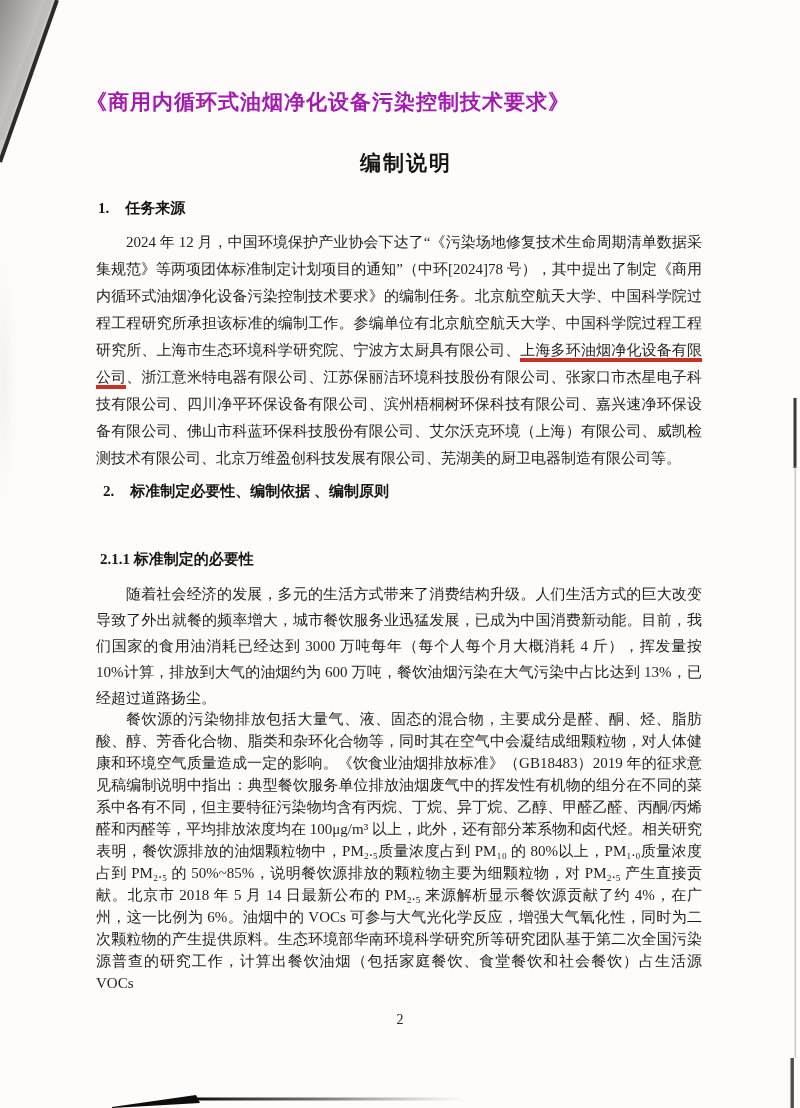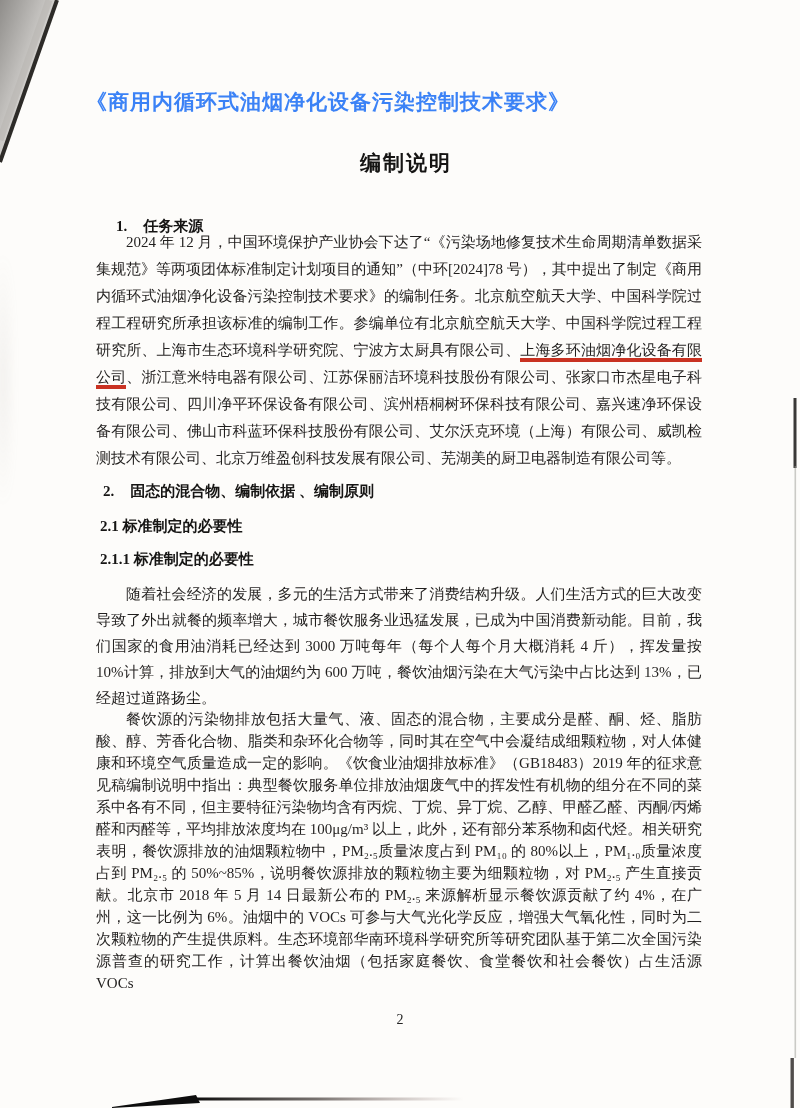--- a/index.html
+++ b/index.html
@@ -19,38 +19,38 @@
   .left-smudge {
     position:absolute; left:-6px; top:245px; width:18px; height:270px;
     background:radial-gradient(closest-side,#9a9691,transparent);
     filter:blur(6px); opacity:.16; z-index:4;
   }
   .content { position:absolute; left:0; top:0; width:800px; height:1108px; z-index:2; }
   .doc-title {
     position:absolute; top:88px; left:0; width:656px;
     margin:0; text-align:center;
     font-size:21px; font-weight:bold; letter-spacing:1px;
-    color:#3b82f6;
+    color:#a21caf;
   }
   .doc-subtitle {
     position:absolute; top:149px; left:6px; width:800px;
     margin:0; text-align:center;
     font-size:21px; font-weight:bold; letter-spacing:2px;
     color:#151413;
   }
   .h-lvl1 {
     position:absolute; left:114px; width:600px; margin:0;
     font-size:15px; font-weight:bold; color:#161514;
   }
   .h-lvl1 .h-num { display:inline-block; margin-right:16px; }
   .h-lvl2 {
     position:absolute; left:100px; width:606px; margin:0;
     font-size:15px; font-weight:bold; color:#161514;
   }
-  .h-s1 { top:199px; left:116px;margin-top:18px; }
+  .h-s1 { top:199px; left:98px; }
   .h-s2 { top:482px; left:103px; }
   .h-s21 { top:517px; }
   .h-s211 { top:550px; }
   .para {
     position:absolute; left:96px; width:606px; margin:0;
     font-size:15px; text-align:justify; text-indent:2em;
     color:#211f1e;
   }
   .p1 { top:229px; line-height:27px; }
   .p2 { top:581px; line-height:26px; }
@@ -72,23 +72,22 @@
   <div class="content">
 
     <h1 class="doc-title">《商用内循环式油烟净化设备污染控制技术要求》</h1>
 
     <h2 class="doc-subtitle">编制说明</h2>
 
     <h3 class="h-lvl1 h-s1"><span class="h-num">1.</span><span>任务来源</span></h3>
 
     <p class="para p1"><span>2024 年 12 月，中国环境保护产业协会下达了“《污染场地修复技术生命周期清单数据采集规范》等两项团体标准制定计划项目的通知”（中环[2024]78 号），其中提出了制定《商用内循环式油烟净化设备污染控制技术要求》的编制任务。北京航空航天大学、中国科学院过程工程研究所承担该标准的编制工作。参编单位有北京航空航天大学、中国科学院过程工程研究所、上海市生态环境科学研究院、宁波方太厨具有限公司、</span><span class="red-underline">上海多环油烟净化设备有限公司</span><span>、浙江意米特电器有限公司、江苏保丽洁环境科技股份有限公司、张家口市杰星电子科技有限公司、四川净平环保设备有限公司、滨州梧桐树环保科技有限公司、嘉兴速净环保设备有限公司、佛山市科蓝环保科技股份有限公司、艾尔沃克环境（上海）有限公司、威凯检测技术有限公司、北京万维盈创科技发展有限公司、芜湖美的厨卫电器制造有限公司等。</span></p>
 
-    <h3 class="h-lvl1 h-s2"><span class="h-num">2.</span><span>固态的混合物、编制依据 、编制原则</span></h3>
+    <h3 class="h-lvl1 h-s2"><span class="h-num">2.</span><span>标准制定必要性、编制依据 、编制原则</span></h3>
 
-    <h4 class="h-lvl2 h-s21">2.1 标准制定的必要性</h4>
 
     <h4 class="h-lvl2 h-s211">2.1.1 标准制定的必要性</h4>
 
     <p class="para p2">随着社会经济的发展，多元的生活方式带来了消费结构升级。人们生活方式的巨大改变导致了外出就餐的频率增大，城市餐饮服务业迅猛发展，已成为中国消费新动能。目前，我们国家的食用油消耗已经达到 3000 万吨每年（每个人每个月大概消耗 4 斤），挥发量按 10%计算，排放到大气的油烟约为 600 万吨，餐饮油烟污染在大气污染中占比达到 13%，已经超过道路扬尘。</p>
 
     <p class="para p3">餐饮源的污染物排放包括大量气、液、固态的混合物，主要成分是醛、酮、烃、脂肪酸、醇、芳香化合物、脂类和杂环化合物等，同时其在空气中会凝结成细颗粒物，对人体健康和环境空气质量造成一定的影响。《饮食业油烟排放标准》（GB18483）2019 年的征求意见稿编制说明中指出：典型餐饮服务单位排放油烟废气中的挥发性有机物的组分在不同的菜系中各有不同，但主要特征污染物均含有丙烷、丁烷、异丁烷、乙醇、甲醛乙醛、丙酮/丙烯醛和丙醛等，平均排放浓度均在 100μg/m³ 以上，此外，还有部分苯系物和卤代烃。相关研究表明，餐饮源排放的油烟颗粒物中，PM₂.₅质量浓度占到 PM₁₀ 的 80%以上，PM₁.₀质量浓度占到 PM₂.₅ 的 50%~85%，说明餐饮源排放的颗粒物主要为细颗粒物，对 PM₂.₅ 产生直接贡献。北京市 2018 年 5 月 14 日最新公布的 PM₂.₅ 来源解析显示餐饮源贡献了约 4%，在广州，这一比例为 6%。油烟中的 VOCs 可参与大气光化学反应，增强大气氧化性，同时为二次颗粒物的产生提供原料。生态环境部华南环境科学研究所等研究团队基于第二次全国污染源普查的研究工作，计算出餐饮油烟（包括家庭餐饮、食堂餐饮和社会餐饮）占生活源 VOCs</p>
 
     <div class="page-number">2</div>
 
   </div>

